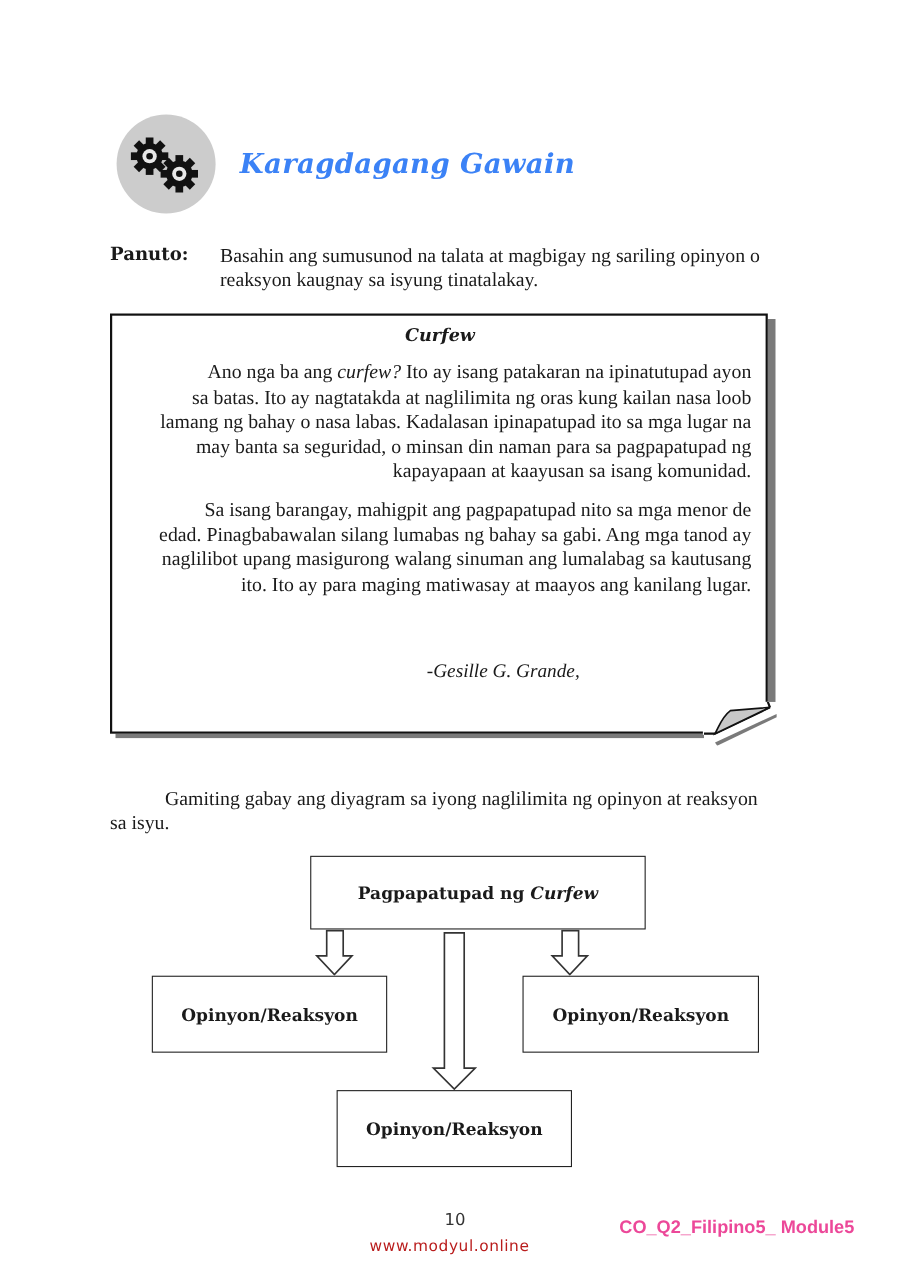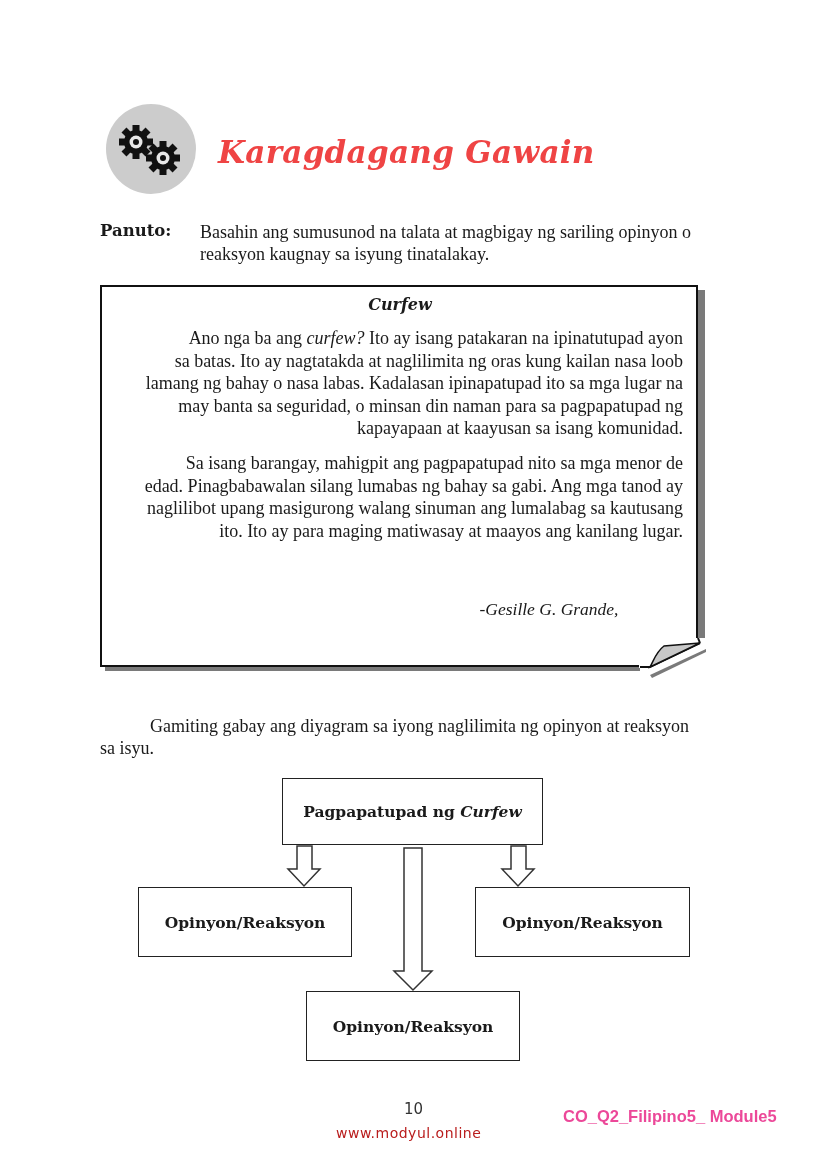--- a/index.html
+++ b/index.html
@@ -4,54 +4,54 @@
 <style>
   html, body { margin: 0; padding: 0; background: #ffffff; }
   body { width: 826px; height: 1169px; position: relative; overflow: hidden;
          font-family: "DejaVu Serif", "Liberation Serif", serif; color: #1a1a1a; }
   .abs { position: absolute; }
 
   
   .icon-circle { left: 106px; top: 104px; width: 90px; height: 90px; border-radius: 50%;
                  background: #cccccc; }
   .gear-svg { position: absolute; left: 0; top: 0; }
-  .section-title { left: 218px; top: 134px; font-size: 31px; font-weight: bold; font-style: italic;
-                   letter-spacing: 0.3px; color: #ef4444; white-space: nowrap; }
+  .section-title { left: 218px; top: 134px; font-size: 25px; font-weight: bold; font-style: italic;
+                   letter-spacing: 0.3px; color: #3b82f6; white-space: nowrap; }
 
   
   .panuto-label { left: 100px; top: 221px; font-size: 16.5px; font-weight: bold; }
   .panuto-text { left: 200px; top: 221px; width: 500px; font-size: 16.5px; line-height: 22px;
                  font-family: "Liberation Serif", "DejaVu Serif", serif; font-size: 18px; }
 
   
   .card-shadow { left: 105px; top: 290px; width: 600px; height: 381px; background: #7a7a7a; }
   .card { left: 100px; top: 285px; width: 598px; height: 382px; background: #fff;
           border: 2px solid #111; box-sizing: border-box; }
   .card-cut { position: absolute; right: -3px; bottom: -3px; width: 60px; height: 30px; background: #fff; }
   .curl-svg { left: 640px; top: 638px; }
   .card-title { left: 100px; top: 295px; width: 600px; text-align: center; font-size: 16px;
                 font-weight: bold; font-style: italic; }
   .card-body { left: 123px; top: 327px; width: 560px;
                font-family: "Liberation Serif", "DejaVu Serif", serif; font-size: 18px; line-height: 22.6px; }
   .card-body p { margin: 0 0 10px 0; text-indent: 50px; text-align: right; }
   .card-body p.p2 { margin-top: 12px; }
-  .attribution { left: 400px; top: 598px; width: 298px; text-align: center;
+  .attribution { left: 388px; top: 598px; width: 298px; text-align: left;
                  font-family: "Liberation Serif", "DejaVu Serif", serif; font-size: 17.5px;
                  font-style: italic; line-height: 22.6px; }
 
   
   .guide-text { left: 100px; top: 715px; width: 600px;
                 font-family: "Liberation Serif", "DejaVu Serif", serif; font-size: 18px; line-height: 22px;
                 text-indent: 50px; }
 
   
   .box { position: absolute; border: 1px solid #222; background: #fff; box-sizing: border-box;
          display: flex; align-items: center; justify-content: center;
          font-size: 15.5px; font-weight: bold; white-space: nowrap; }
-  .box-top { left: 282px; top: 778px; width: 261px; height: 67px; }
+  .box-top { left: 282px; top: 778px; width: 305px; height: 67px; }
   .box-left { left: 138px; top: 887px; width: 214px; height: 70px; }
   .box-right { left: 475px; top: 887px; width: 215px; height: 70px; }
   .box-bottom { left: 306px; top: 991px; width: 214px; height: 70px; }
   .arrows-svg { left: 0; top: 0; }
 
   
   .page-number { left: 404px; top: 1100px; font-family: "DejaVu Sans", "Liberation Sans", sans-serif;
                  font-size: 15px; color: #333; }
   .module-code { left: 563px; top: 1107px; font-family: "Liberation Sans", "DejaVu Sans", sans-serif;
                  font-size: 16.5px; font-weight: bold; color: #ec4899; white-space: nowrap; }

